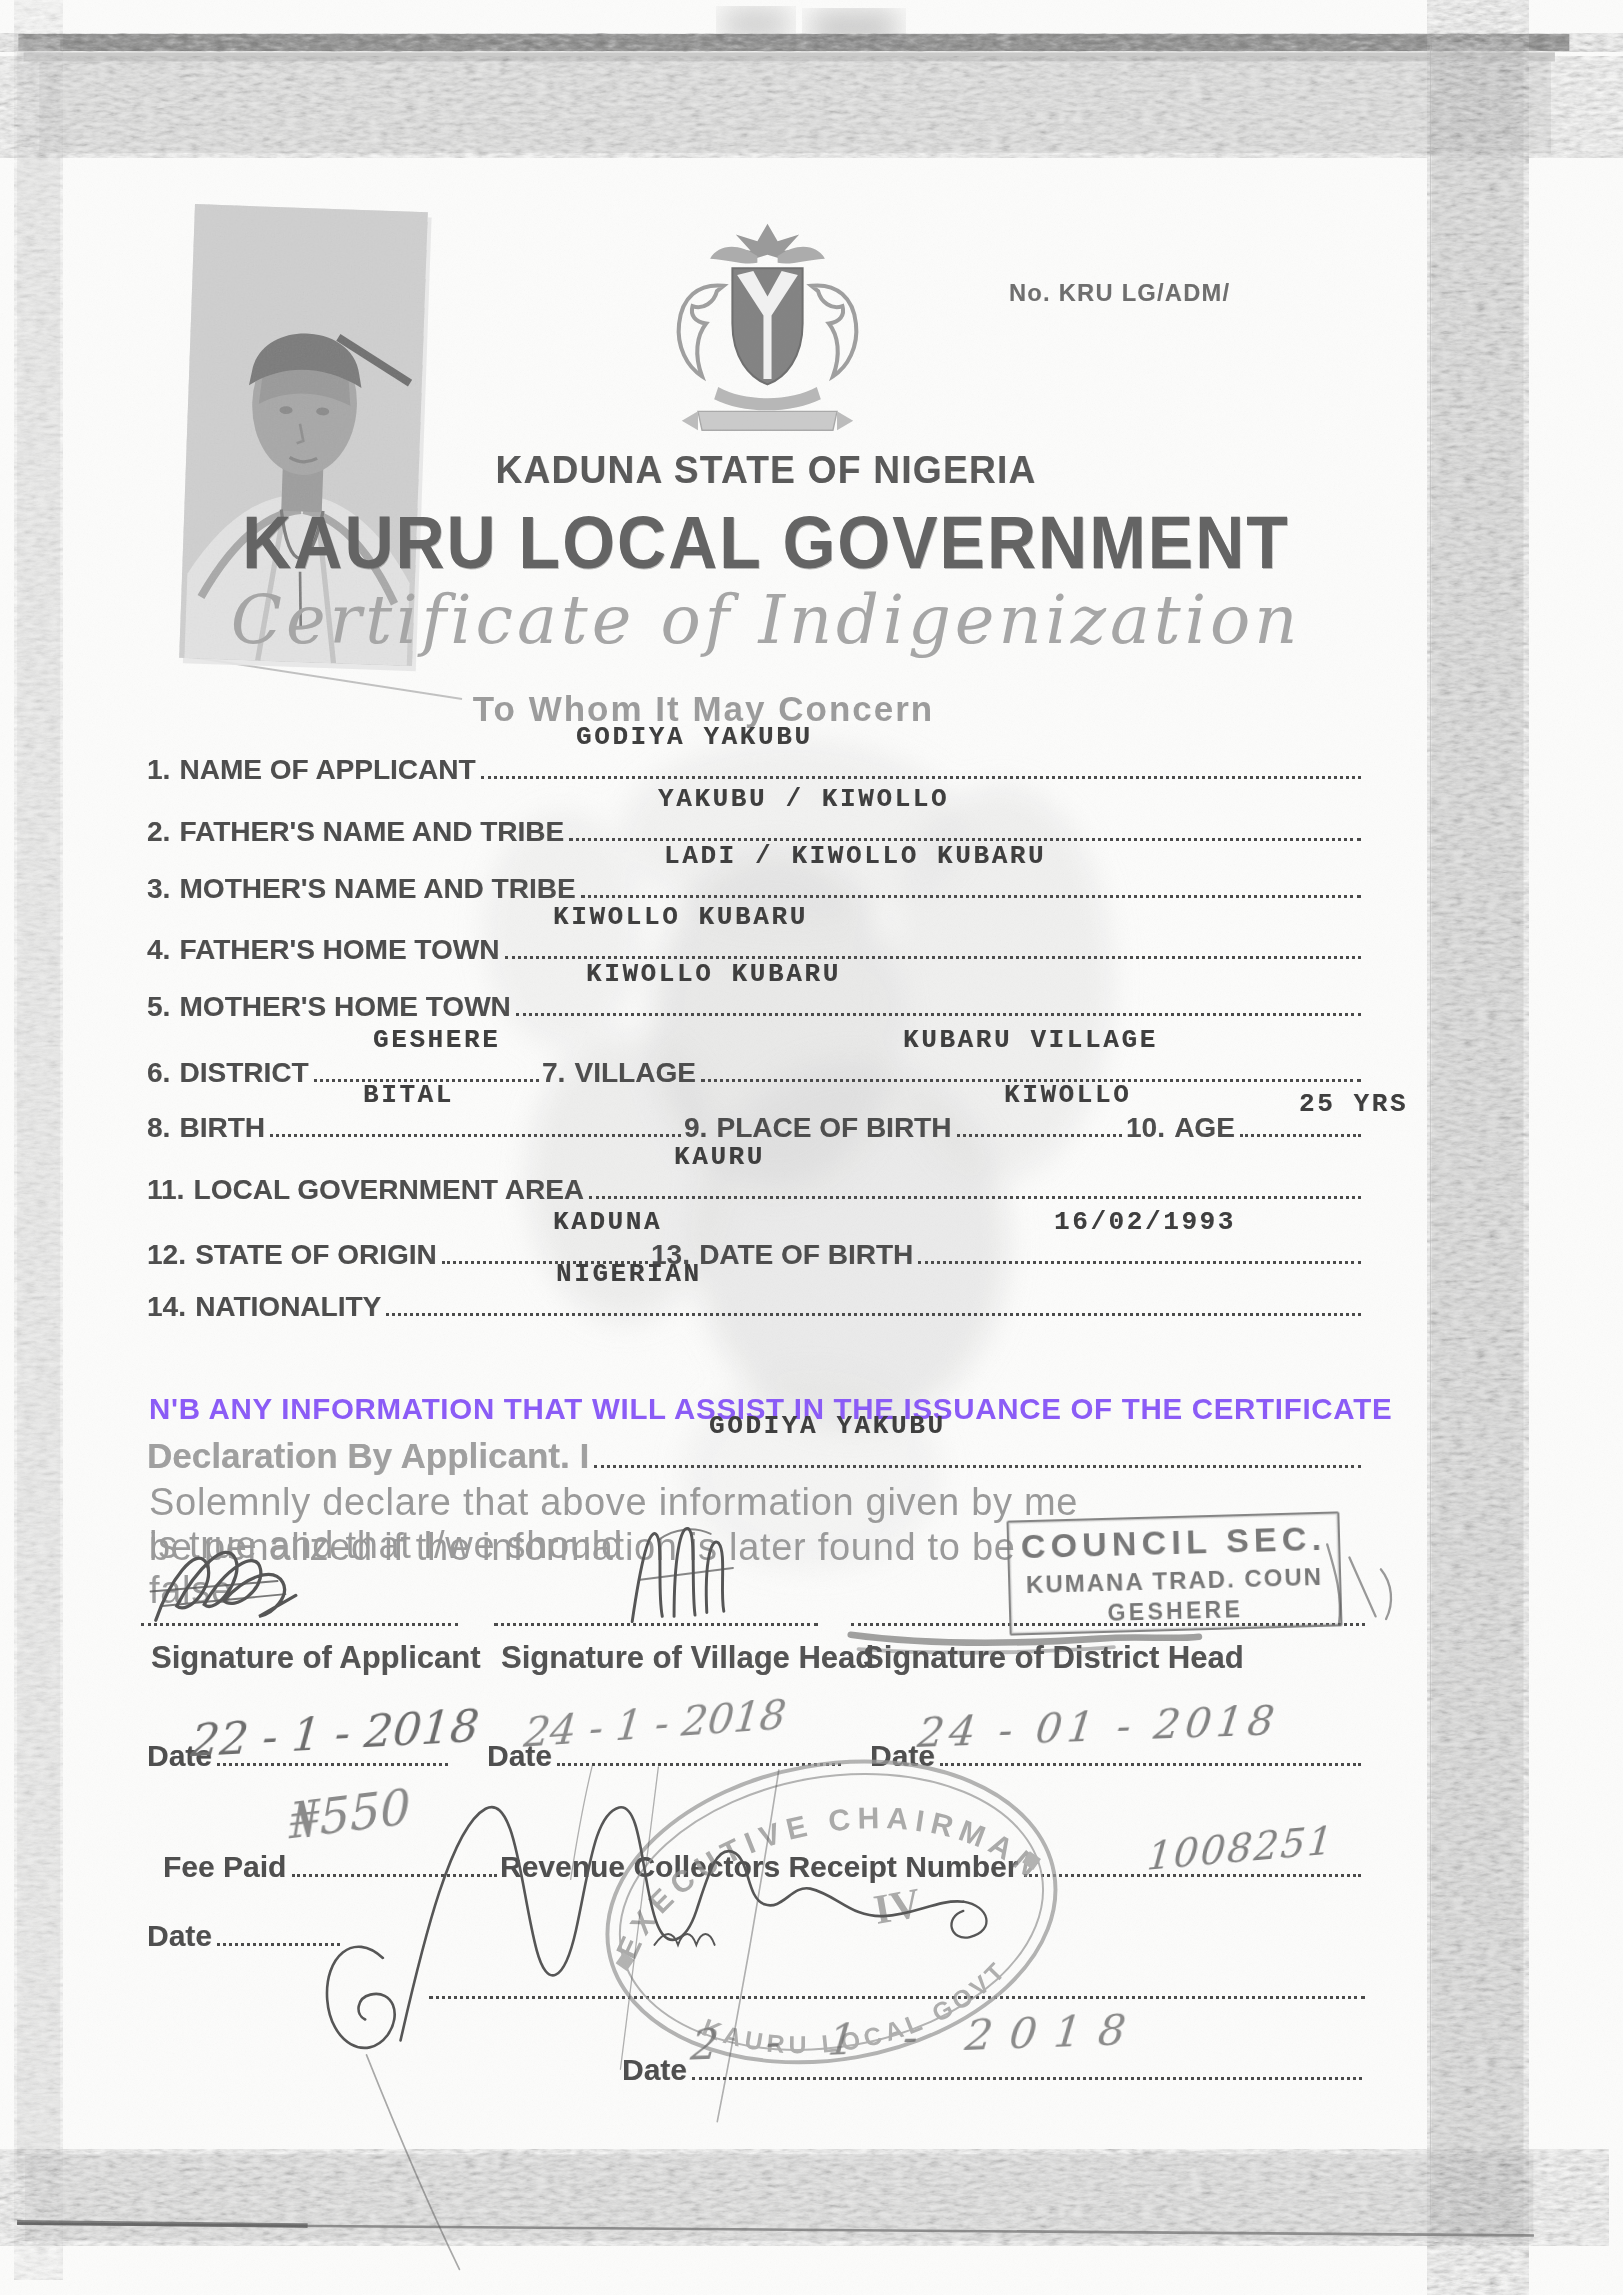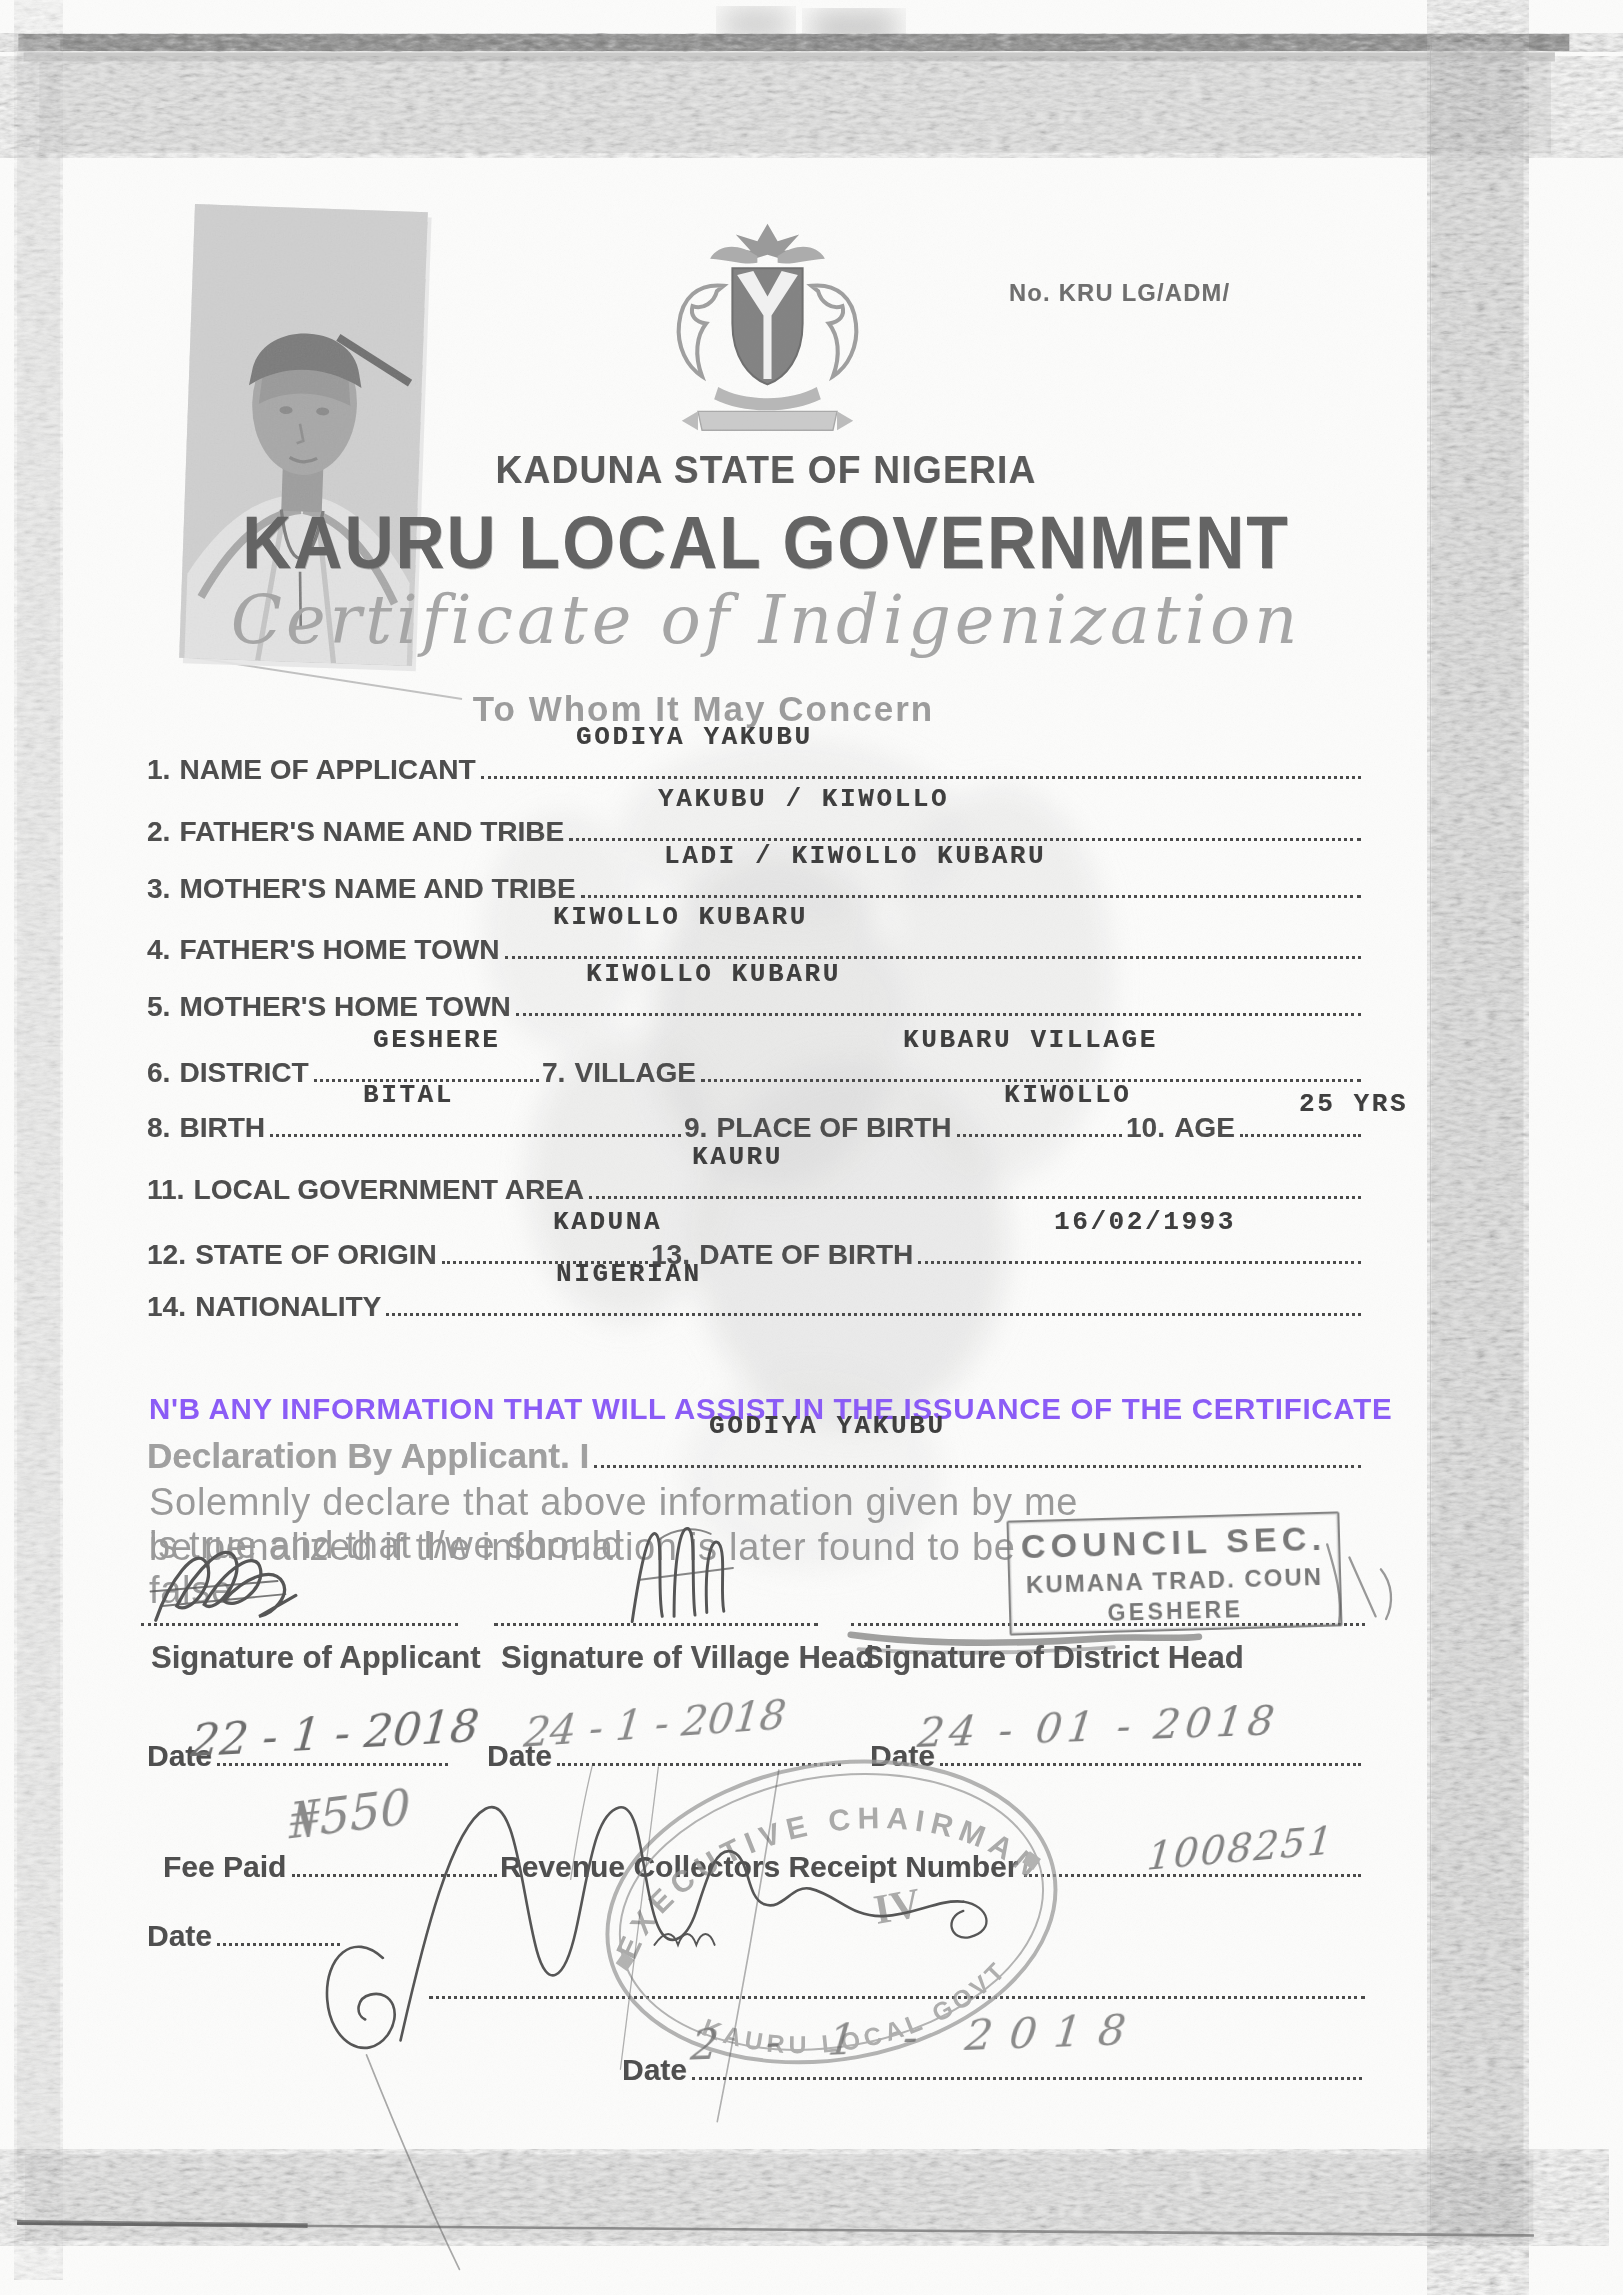--- a/index.html
+++ b/index.html
@@ -255,21 +255,21 @@
     <span class="fval" style="left:857px;">KIWOLLO</span>
     <span class="fval" style="left:1152px;bottom:26px;">25 YRS</span>
   </div>
 
   <div class="frow z3" style="top:1147px;">
     <div class="seg full">
         <span class="fno">11.</span>
         <span class="flabel">LOCAL GOVERNMENT AREA</span>
         <span class="fdots"></span>
       </div>
-    <span class="fval" style="left:545px;text-align:center;">KAURU</span>
+    <span class="fval" style="left:527px;text-align:center;">KAURU</span>
   </div>
 
   <div class="frow z3" style="top:1212px;">
     <div class="seg" style="left:0;width:504px;">
         <span class="fno">12.</span>
         <span class="flabel">STATE OF ORIGIN</span>
         <span class="fdots"></span>
       </div>
     <div class="seg" style="left:504px;right:0;">
         <span class="fno">13.</span>

